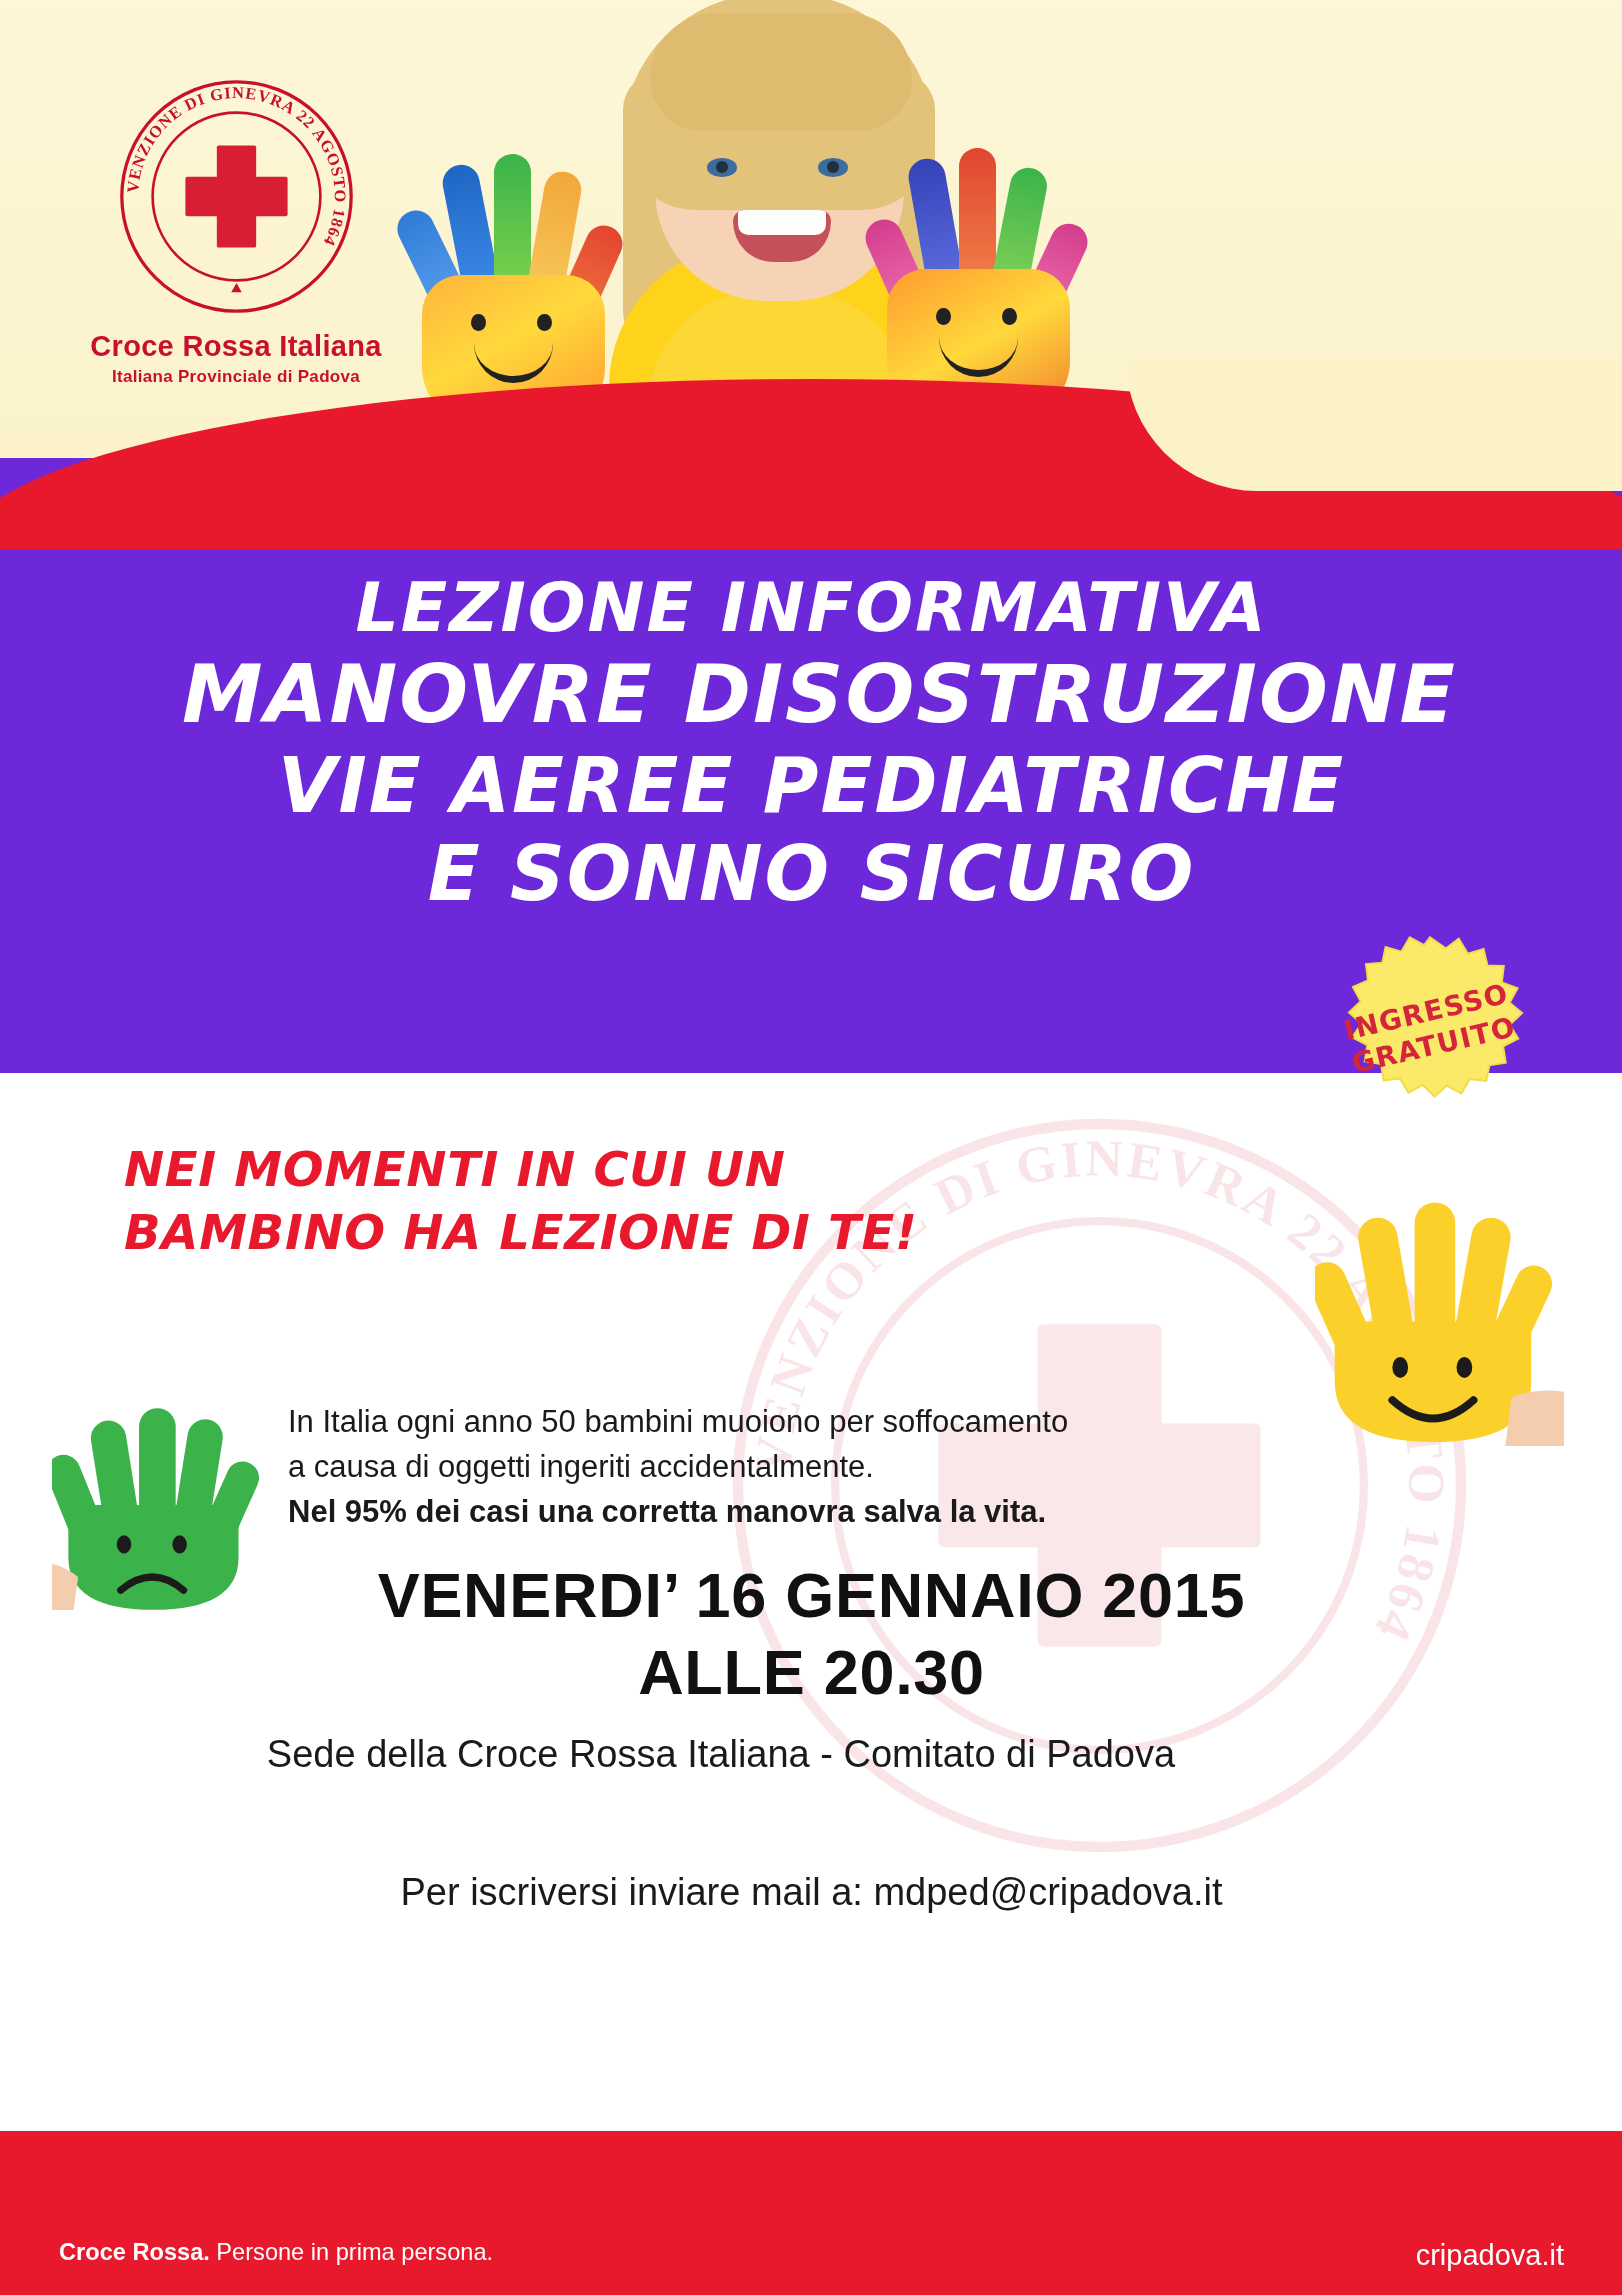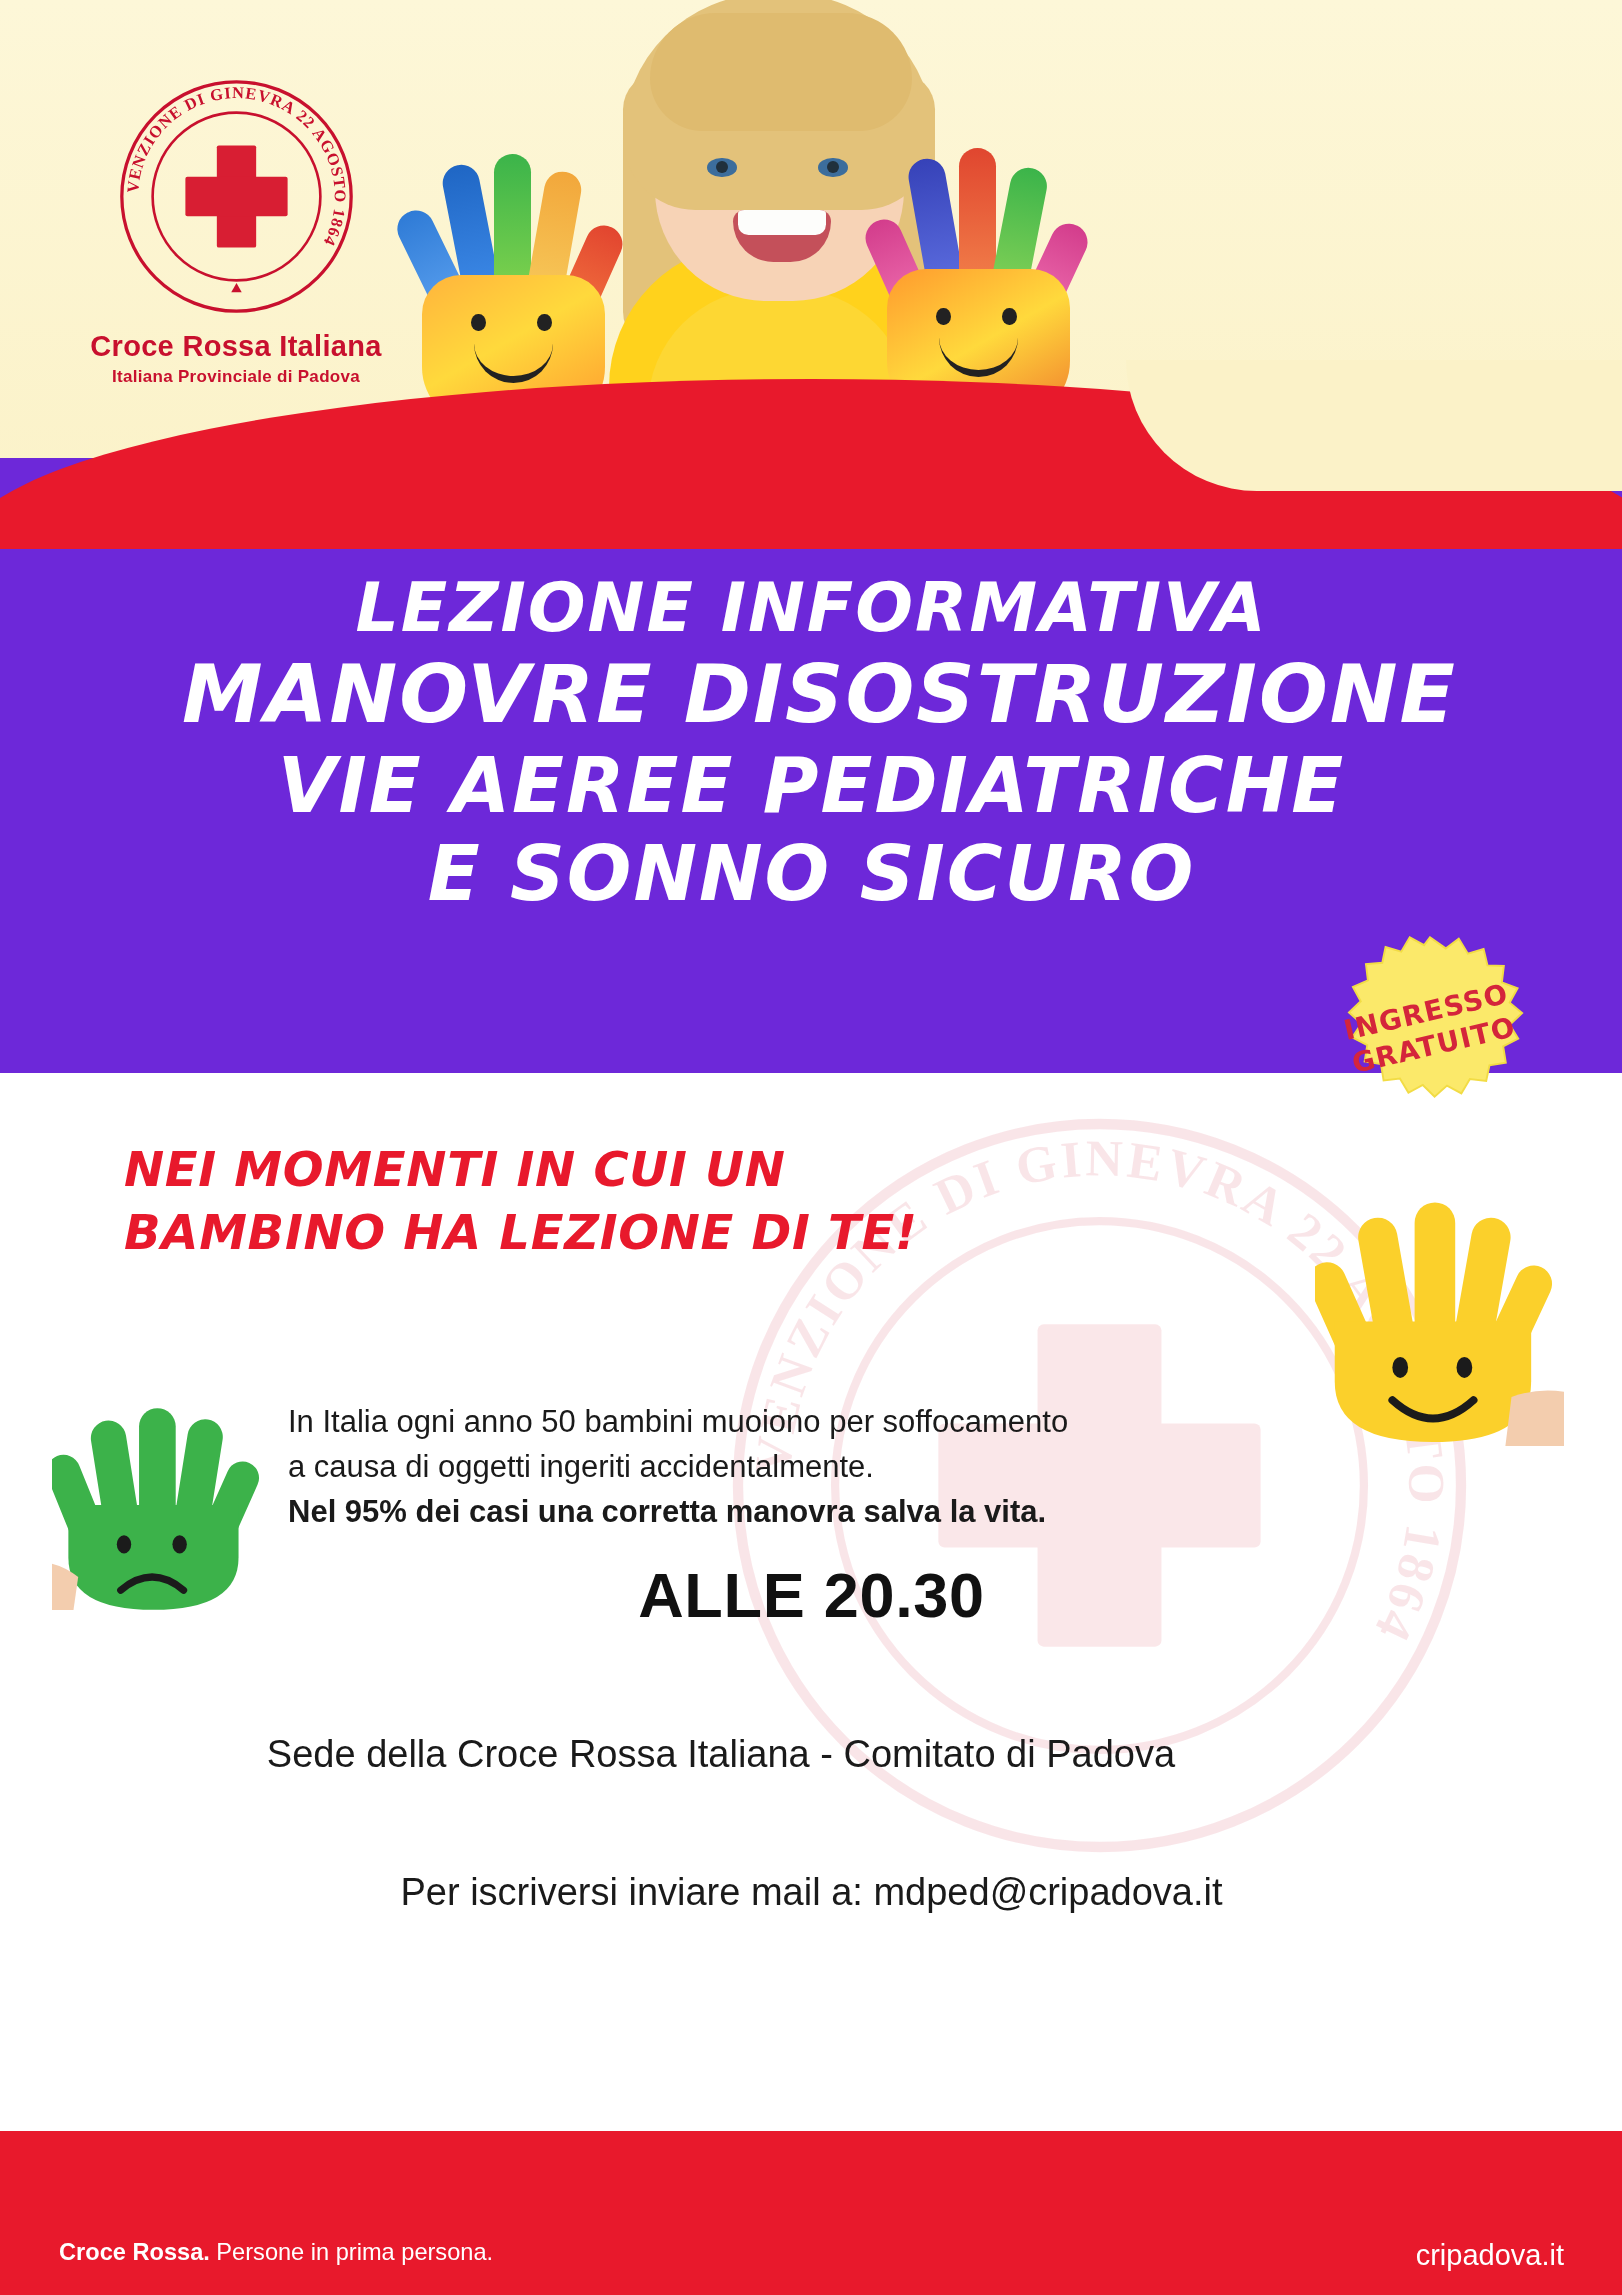--- a/index.html
+++ b/index.html
@@ -525,20 +525,21 @@
       <div>BAMBINO HA LEZIONE DI TE!</div>
     </div>
 
     <div class="body-text">
       <div>In Italia ogni anno 50 bambini muoiono per soffocamento</div>
       <div>a causa di oggetti ingeriti accidentalmente.</div>
       <div class="bold">Nel 95% dei casi una corretta manovra salva la vita.</div>
     </div>
 
     <div class="date-line">
+      <div>VENERDI’ 16 GENNAIO 2015</div>
       <div>ALLE 20.30</div>
     </div>
 
     <div class="venue">
       <div>Sede della Croce Rossa Italiana - Comitato di Padova</div>
     </div>
 
     <div class="mail-line">Per iscriversi inviare mail a: mdped@cripadova.it</div>
   </div>
 

